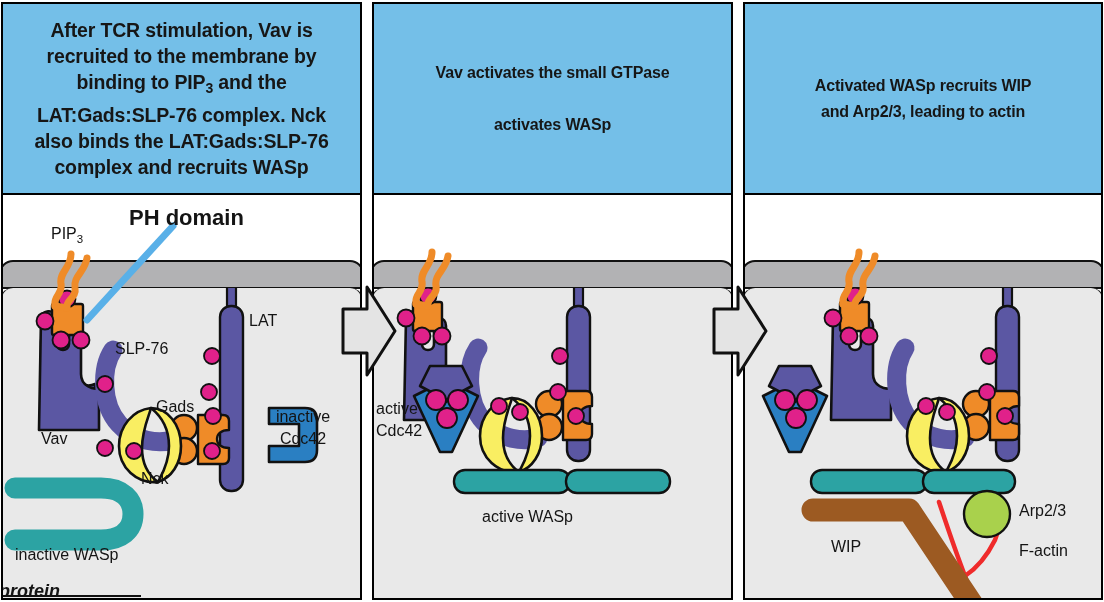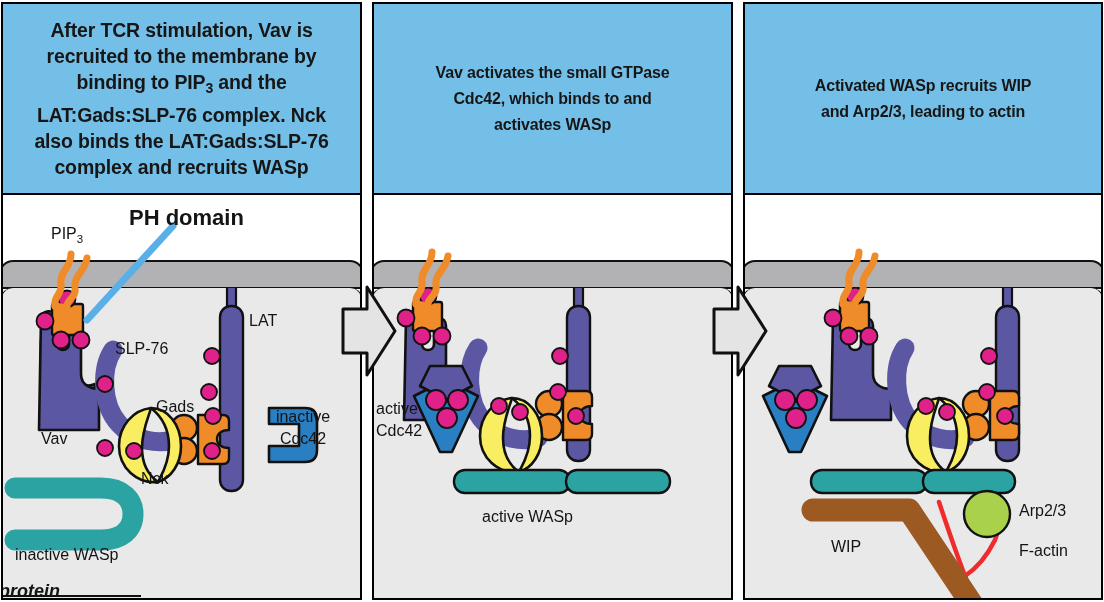--- a/index.html
+++ b/index.html
@@ -182,21 +182,21 @@
 
     <div class="footnote">protein</div>
     <div class="footrule" style="width:140px;left:-2px;"></div>
   </div>
 
   <div class="panel" id="panel2">
 
     <div class="caption">
       <div class="caption-txt">
         <span>Vav activates the small GTPase</span><br>
-        <span>Cdc42, which binds to and</span><br>
+        <br>
         <span>activates WASp</span>
       </div>
     </div>
 
     <div class="membrane" style="left:-4px;right:-4px;top:256px;"></div>
     <div class="cyto" style="left:-4px;right:-4px;top:284px;bottom:-4px;">
       <div class="cyto-inner">
         <svg class="art" width="370" height="330" viewBox="0 0 370 330">
 
           <g>

